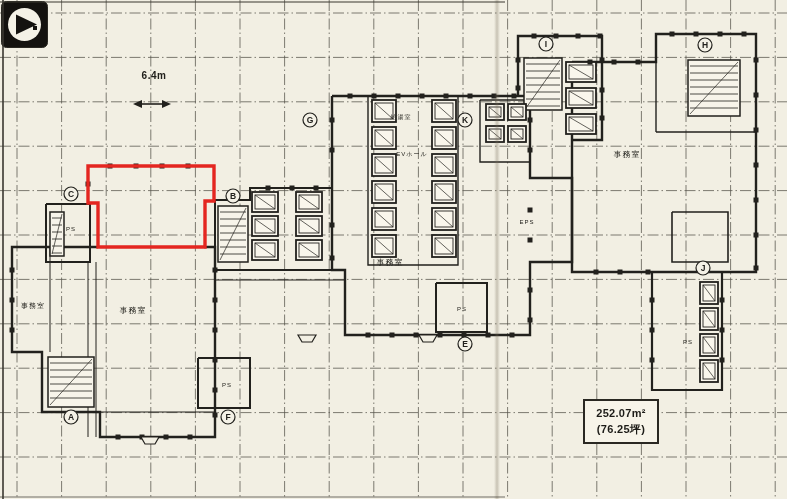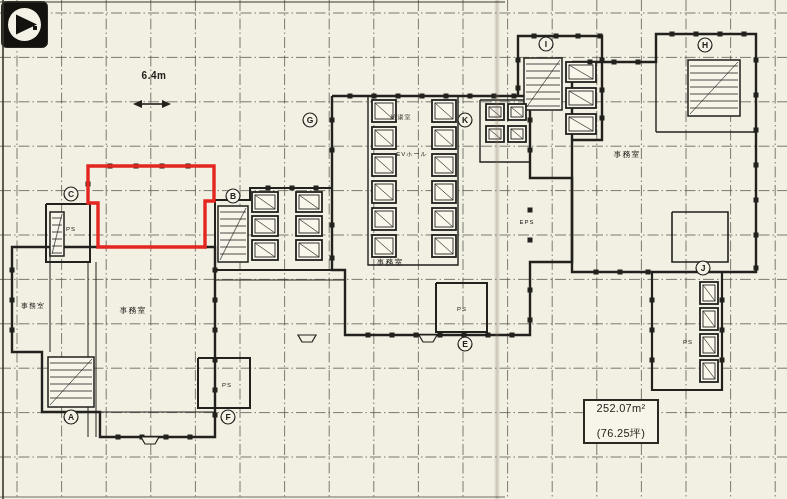--- a/index.html
+++ b/index.html
@@ -14,22 +14,22 @@
   .edgeB{position:absolute;left:0;bottom:1px;width:505px;height:2px;background:#3a372f;opacity:.35;}
   .fold{position:absolute;left:494px;top:0;width:6px;height:100%;
     background:linear-gradient(90deg,rgba(120,110,90,0),rgba(120,110,90,.35),rgba(120,110,90,0));}
   .dim{
     position:absolute;left:128px;top:70px;width:52px;text-align:center;
     font-size:10px;font-weight:bold;color:#22211d;letter-spacing:.5px;
   }
   .areabox{
     position:absolute;left:583px;top:399px;width:72px;height:41px;
     background:#f7f4e9;border:2px solid #2a2822;
-    display:flex;flex-direction:column;align-items:center;justify-content:space-between;
-    font-size:11px;font-weight:normal;color:#1d1c18;line-height:1.45;letter-spacing:.3px;
+    display:flex;flex-direction:column;align-items:center;justify-content:center;
+    font-size:11px;font-weight:bold;color:#1d1c18;line-height:1.45;letter-spacing:.3px;
   }
   .logo{position:absolute;left:717px;top:396px;width:49px;height:49px;}
 </style>
 </head>
 <body>
 
 <div class="stage">
   <svg id="plan" width="787" height="499" viewBox="0 0 787 499">
       <line x1="17" y1="0" x2="17" y2="499" stroke="#57554c" stroke-width="0.9" stroke-dasharray="11 3 1.5 3" opacity="0.85"></line>
       <line x1="61.6" y1="0" x2="61.6" y2="499" stroke="#57554c" stroke-width="0.9" stroke-dasharray="11 3 1.5 3" opacity="0.85"></line>

